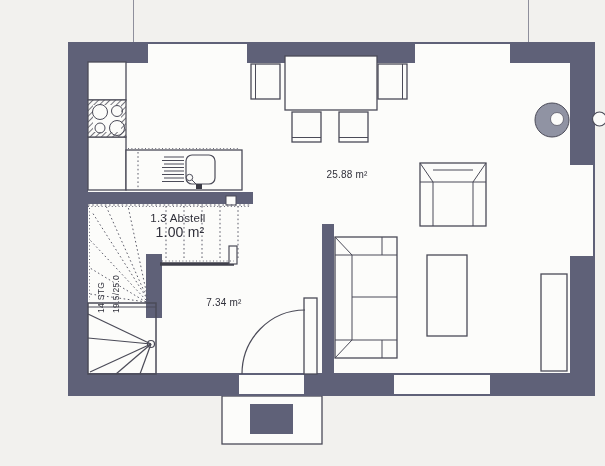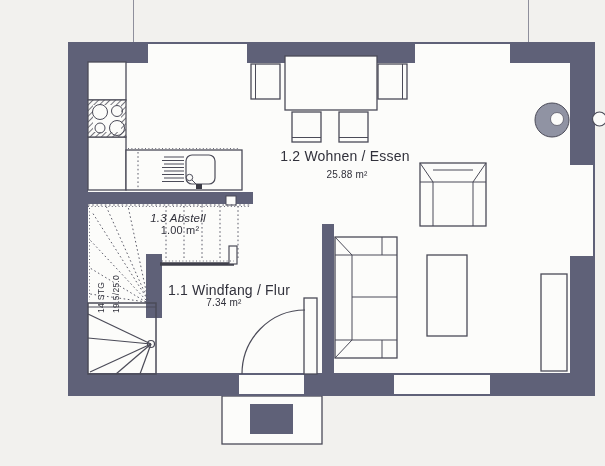--- a/index.html
+++ b/index.html
@@ -21,21 +21,21 @@
   .axis{stroke:#8f8f9c;stroke-width:1;fill:none;}
   
   .lbl{
     position:absolute;color:var(--color-text,#31313b);
     white-space:nowrap;line-height:1.05;text-align:center;
     letter-spacing:.2px;
   }
   .room-name-lg{font-size:14px;}
   .room-name-md{font-size:11.5px;}
   .room-area{font-size:10px;}
-  .room-area-sm{font-size:11px;}
+  .room-area-sm{font-size:14px;}
   .stair-txt{
     font-size:8.5px;transform:rotate(-90deg);transform-origin:0 0;
     letter-spacing:.3px;
   }
 </style>
 </head>
 <body>
 
 <div class="page">
 
@@ -202,25 +202,23 @@
       <line class="ln-thin" x1="352" y1="297" x2="397" y2="297"></line>
       <line class="ln-thin" x1="382" y1="237" x2="382" y2="255"></line>
       <line class="ln-thin" x1="382" y1="340" x2="382" y2="358"></line>
     </g>
 
     <rect class="furn" x="427" y="255" width="40" height="81" stroke-width="1.1"></rect>
 
     <rect class="furn" x="541" y="274" width="26" height="97" stroke-width="1.1"></rect>
   </svg>
 
-  <div class="lbl room-name-lg" style="left:262px;top:149px;width:166px;">1.2 Wohnen / Essen</div>
   <div class="lbl room-area" style="left:297px;top:170px;width:100px;">25.88 m²</div>
 
-  <div class="lbl room-name-md" style="left:128px;top:212px;width:100px;font-style:italic;">1.3 Abstell</div>
+  <div class="lbl room-name-md" style="left:128px;top:212px;width:100px;">1.3 Abstell</div>
   <div class="lbl room-area-sm" style="left:130px;top:225px;width:100px;">1.00 m²</div>
 
-  <div class="lbl room-name-lg" style="left:146px;top:283px;width:166px;">1.1 Windfang / Flur</div>
   <div class="lbl room-area" style="left:174px;top:298px;width:100px;">7.34 m²</div>
 
   <div class="lbl stair-txt" style="left:97px;top:313px;">14 STG</div>
   <div class="lbl stair-txt" style="left:112px;top:313px;">19.5/25.0</div>
 
 </div>
 
 </body></html>

